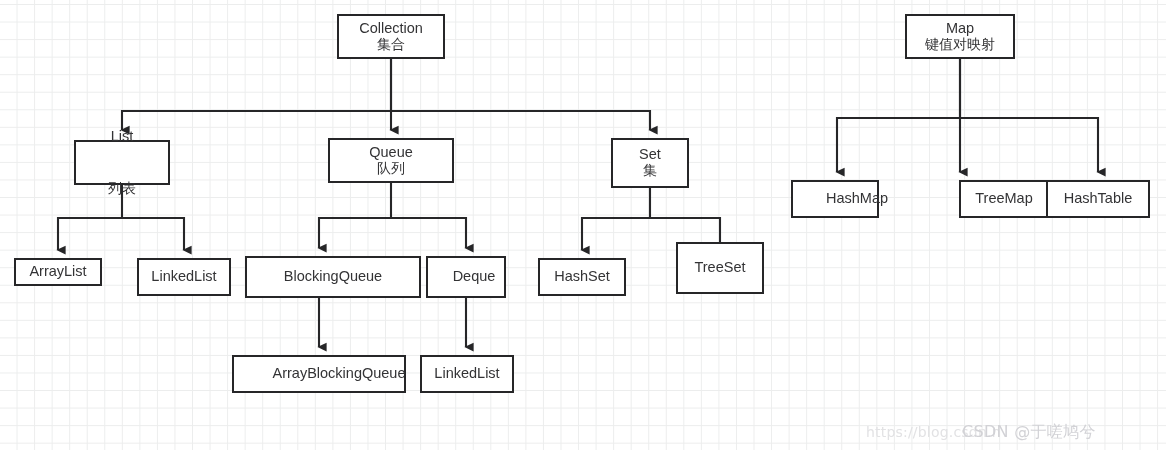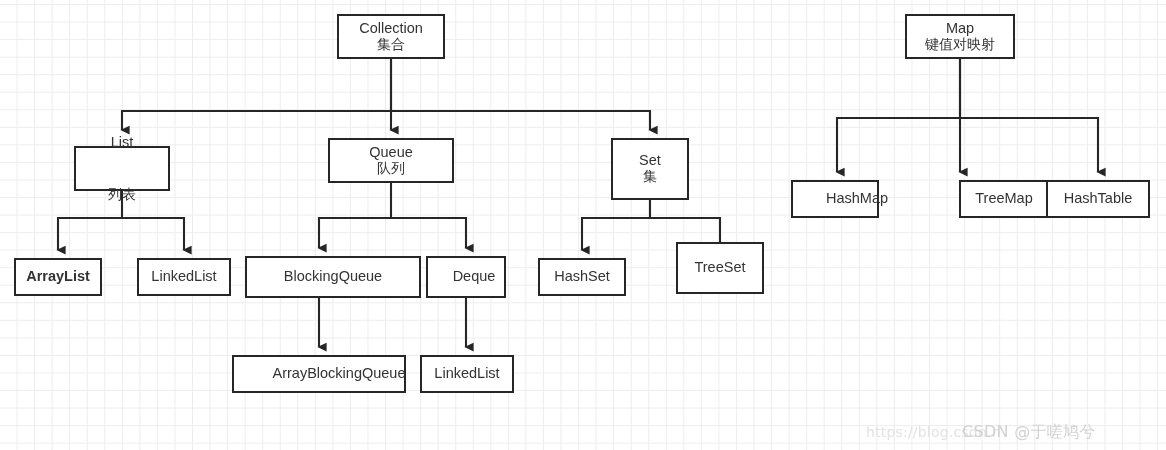--- a/index.html
+++ b/index.html
@@ -107,36 +107,36 @@
       <path d="M960,59 L960,172" marker-end="url(#arrow)"></path>
       <path d="M960,118 L1098,118 L1098,172" marker-end="url(#arrow)"></path>
     </g>
   </svg>
 
   <div class="node" style="left:337px; top:14px; width:108px; height:45px;">
     <span class="en">Collection</span>
     <span class="cn">集合</span>
   </div>
 
-  <div class="node" style="left:74px; top:146px; width:96px; height:45px;gap:36px;">
+  <div class="node" style="left:74px; top:140px; width:96px; height:45px;gap:36px;">
     <span class="en">List</span>
     <span class="cn">列表</span>
   </div>
 
   <div class="node" style="left:328px; top:138px; width:126px; height:45px;">
     <span class="en">Queue</span>
     <span class="cn">队列</span>
   </div>
 
-  <div class="node" style="left:611px; top:138px; width:78px; height:62px;">
+  <div class="node" style="left:611px; top:138px; width:78px; height:50px;">
     <span class="en">Set</span>
     <span class="cn">集</span>
   </div>
 
-  <div class="node leaf" style="left:14px; top:258px; width:88px; height:38px;font-weight:bold;">
+  <div class="node leaf" style="left:14px; top:258px; width:88px; height:28px;">
     <span class="en">ArrayList</span>
   </div>
 
   <div class="node leaf" style="left:137px; top:258px; width:94px; height:38px;">
     <span class="en">LinkedList</span>
   </div>
 
   <div class="node leaf" style="left:245px; top:256px; width:176px; height:42px;">
     <span class="en">BlockingQueue</span>
   </div>

